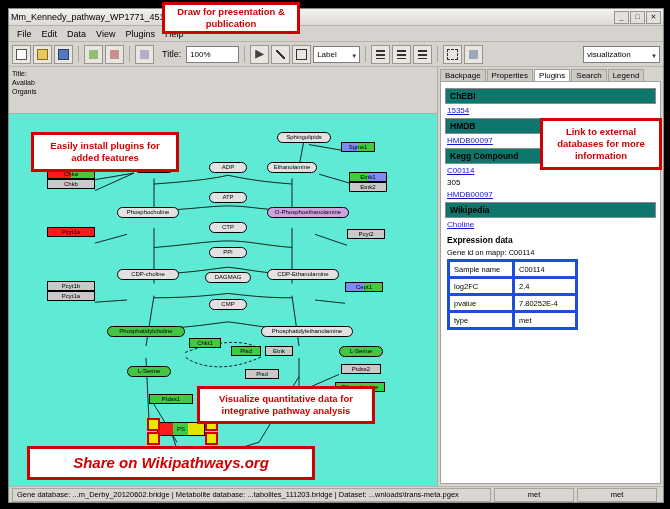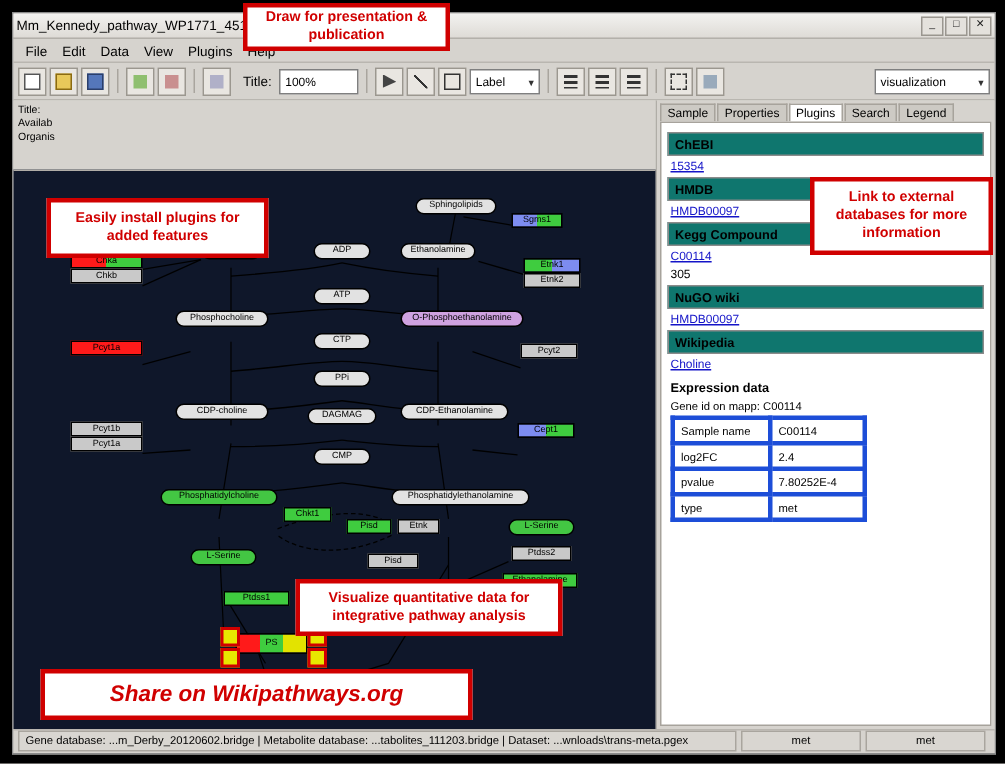--- a/index.html
+++ b/index.html
@@ -56,21 +56,21 @@
     font-size:8px;line-height:15px;padding-left:3px;position:relative;
   }
   .vizbox::after{content:"\25BC";position:absolute;right:2px;top:2px;font-size:6px;color:#333;}
   .tb-right{margin-left:auto;display:flex;align-items:center;gap:3px;}
   
   .body{flex:1;display:flex;min-height:0;background:#d6d3ce;}
   .left{width:428px;display:flex;flex-direction:column;border-right:1px solid #b0ada7;}
   .infohdr{
     height:42px;background:#d6d3ce;font-size:7px;color:#000;padding:2px 3px;line-height:9px;
   }
-  .canvas{flex:1;background:#0f172a;position:relative;overflow:hidden;border-top:1px solid #b0ada7;}
+  .canvas{flex:1;background:#5eead4;position:relative;overflow:hidden;border-top:1px solid #b0ada7;}
   .right{flex:1;display:flex;flex-direction:column;background:#d6d3ce;}
   .tabs{display:flex;font-size:8px;height:14px;align-items:flex-end;padding-left:2px;}
   .tab{
     padding:1px 4px;border:1px solid #a7a39c;border-bottom:none;background:#cdcac4;margin-right:1px;
   }
   .tab.active{background:#fff;}
   .panel{
     flex:1;background:#fff;border:1px solid #a7a39c;margin:0 2px 2px 2px;
     overflow:hidden;font-size:8px;padding:3px 4px;
   }
@@ -82,21 +82,21 @@
   .ptext{font-size:8px;margin:1px 0 3px 2px;}
   .exprhdr{font-weight:bold;font-size:8.5px;margin:6px 0 3px 2px;}
   .gid{font-size:7.5px;margin:0 0 2px 2px;}
   table.expr{border-collapse:collapse;font-size:7.5px;margin-left:2px;}
   table.expr td{border:3px solid #1d4ed8;padding:1px 4px;height:12px;}
   table.expr td.k{width:54px;}
   table.expr td.v{width:52px;}
   
   .statusbar{
     height:15px;background:#d6d3ce;border-top:1px solid #b9b6b0;
-    display:flex;font-size:7.5px;padding:0 3px;
+    display:flex;align-items:center;font-size:7.5px;padding:0 3px;
   }
   .stcell{border:1px solid #a9a59e;background:#d9d6d1;padding:0 4px;height:12px;line-height:12px;}
   .stcell.wide{flex:1;margin-right:3px;}
   .stcell.sm{width:70px;text-align:center;margin-right:3px;}
   
   .node{
     position:absolute;font-size:6px;text-align:center;color:#000;
     border:1px solid #000;line-height:9px;box-sizing:border-box;
     display:flex;align-items:center;justify-content:center;
   }
@@ -295,39 +295,38 @@
         <div class="callout" style="left:22px;top:18px;width:148px;height:40px;font-size:9.5px;">Easily install plugins for added features</div>
 
         <div class="callout" style="left:18px;top:332px;width:288px;height:34px;font-size:15px;font-style:italic;">Share on Wikipathways.org</div>
 
         <div class="callout" style="left:188px;top:272px;width:178px;height:38px;font-size:9.5px;">Visualize quantitative data  for integrative pathway analysis</div>
       </div>
     </div>
 
     <div class="right">
       <div class="tabs">
-        <div class="tab">Sample</div>
+        <div class="tab">Backpage</div>
         <div class="tab">Properties</div>
         <div class="tab active">Plugins</div>
         <div class="tab">Search</div>
         <div class="tab">Legend</div>
       </div>
       <div class="panel">
         <div class="pfield">ChEBI</div>
         <a class="plink">15354</a>
 
         <div class="pfield">HMDB</div>
         <a class="plink">HMDB00097</a>
 
         <div class="pfield">Kegg Compound</div>
         <a class="plink">C00114</a>
 
         <div class="ptext">305</div>
 
-        <div class="pfield">NuGO wiki</div>
         <a class="plink">HMDB00097</a>
 
         <div class="pfield">Wikipedia</div>
         <a class="plink">Choline</a>
 
         <div class="exprhdr">Expression data</div>
         <div class="gid">Gene id on mapp: C00114</div>
         <table class="expr">
           <tbody>
               <tr>

